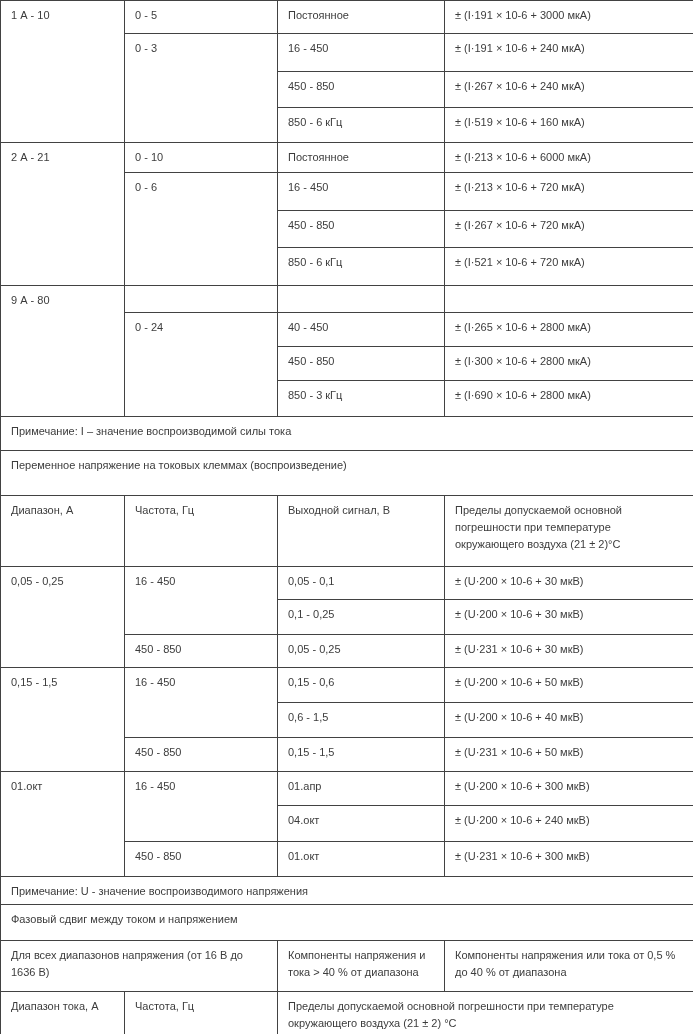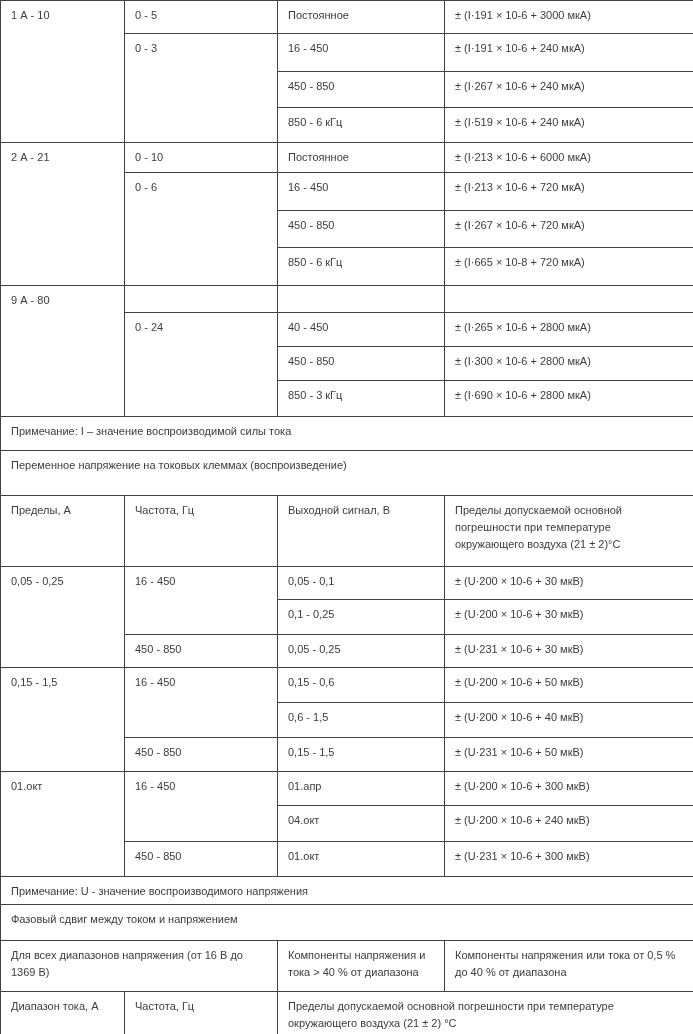--- a/index.html
+++ b/index.html
@@ -87,40 +87,40 @@
           <td rowspan="3">0 - 3</td>
           <td>16 - 450</td>
           <td>± (I·191 × 10-6 + 240 мкА)</td>
         </tr>
         <tr>
           <td>450 - 850</td>
           <td>± (I·267 × 10-6 + 240 мкА)</td>
         </tr>
         <tr>
           <td>850 - 6 кГц</td>
-          <td>± (I·519 × 10-6 + 240 мкА)</td>
+          <td>± (I·519 × 10-6 + 160 мкА)</td>
         </tr>
         <tr>
           <td rowspan="4">2 А - 21</td>
           <td>0 - 10</td>
           <td>Постоянное</td>
           <td>± (I·213 × 10-6 + 6000 мкА)</td>
         </tr>
         <tr>
           <td rowspan="3">0 - 6</td>
           <td>16 - 450</td>
           <td>± (I·213 × 10-6 + 720 мкА)</td>
         </tr>
         <tr>
           <td>450 - 850</td>
           <td>± (I·267 × 10-6 + 720 мкА)</td>
         </tr>
         <tr>
           <td>850 - 6 кГц</td>
-          <td>± (I·665 × 10-8 + 720 мкА)</td>
+          <td>± (I·521 × 10-6 + 720 мкА)</td>
         </tr>
         <tr>
           <td rowspan="4">9 А - 80</td>
           <td></td>
           <td></td>
           <td></td>
         </tr>
         <tr>
           <td rowspan="3">0 - 24</td>
           <td>40 - 450</td>
@@ -134,21 +134,21 @@
           <td>850 - 3 кГц</td>
           <td>± (I·690 × 10-6 + 2800 мкА)</td>
         </tr>
         <tr>
           <td colspan="4">Примечание: I – значение воспроизводимой силы тока</td>
         </tr>
         <tr>
           <td colspan="4">Переменное напряжение на токовых клеммах (воспроизведение)</td>
         </tr>
         <tr>
-          <td>Пределы, А</td>
+          <td>Диапазон, А</td>
           <td>Частота, Гц</td>
           <td>Выходной сигнал, В</td>
           <td>Пределы допускаемой основной погрешности при температуре окружающего воздуха (21 ± 2)°С</td>
         </tr>
         <tr>
           <td rowspan="3">0,05 - 0,25</td>
           <td rowspan="2">16 - 450</td>
           <td>0,05 - 0,1</td>
           <td>± (U·200 × 10-6 + 30 мкВ)</td>
         </tr>
@@ -191,21 +191,21 @@
           <td>01.окт</td>
           <td>± (U·231 × 10-6 + 300 мкВ)</td>
         </tr>
         <tr>
           <td colspan="4">Примечание: U - значение воспроизводимого напряжения</td>
         </tr>
         <tr>
           <td colspan="4">Фазовый сдвиг между током и напряжением</td>
         </tr>
         <tr>
-          <td colspan="2">Для всех диапазонов напряжения (от 16 В до 1369 В)</td>
+          <td colspan="2">Для всех диапазонов напряжения (от 16 В до 1636 В)</td>
           <td>Компоненты напряжения и тока &gt; 40 % от диапазона</td>
           <td>Компоненты напряжения или тока от 0,5 % до 40 % от диапазона</td>
         </tr>
         <tr>
           <td>Диапазон тока, А</td>
           <td>Частота, Гц</td>
           <td colspan="2">Пределы допускаемой основной погрешности при температуре окружающего воздуха (21 ± 2) °С</td>
         </tr>
       </tbody>
   </table>

